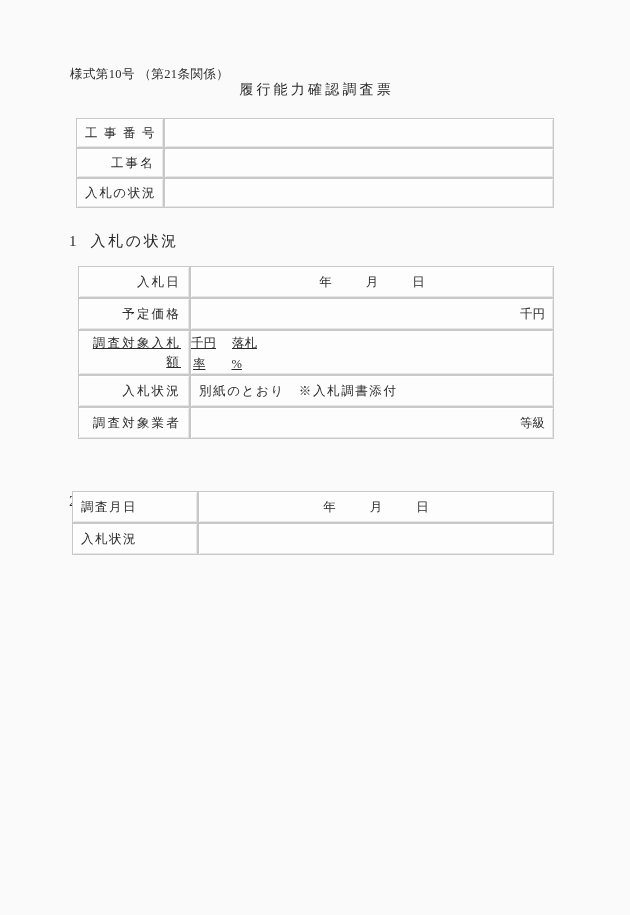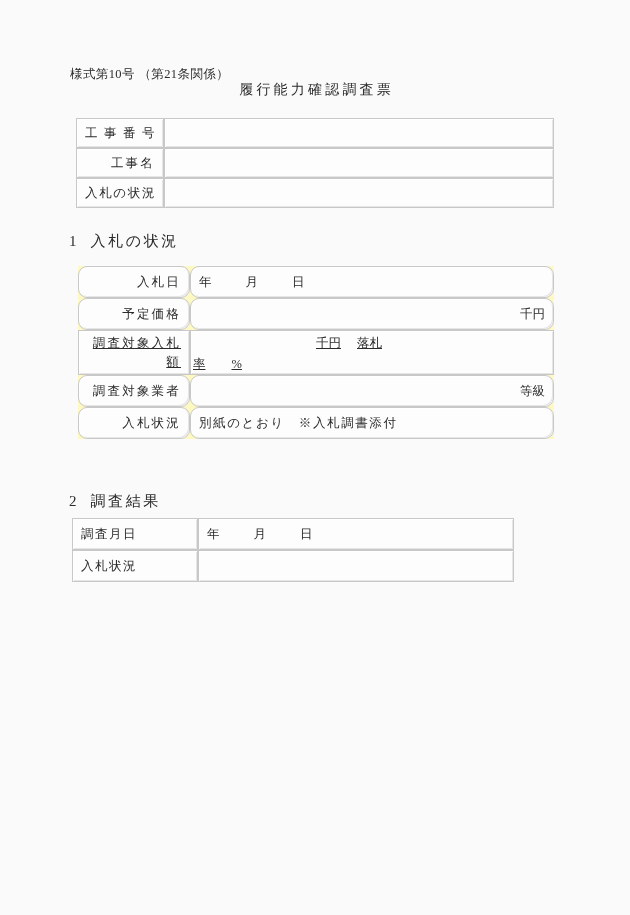--- a/index.html
+++ b/index.html
@@ -94,21 +94,21 @@
     text-align: left;
     letter-spacing: 1.5px;
     vertical-align: top;
     padding-top: 5px;
     line-height: 1.55;
   }
 
   
   td.value-blank { }
   td.value-center {
-    text-align: left;
+    text-align: center;
   }
   td.value-right {
     text-align: right;
     padding-right: 46px;
   }
   td.value-left {
     text-align: left;
     padding-left: 14px;
     letter-spacing: 1.6px;
   }
@@ -117,21 +117,21 @@
   }
 
   .date-line {
     display: inline-block;
     letter-spacing: 0;
   }
   .date-line .gap { display: inline-block; width: 34px; }
 
   .amount-wrap {
     display: block;
-    text-align: center;
+    text-align: left;
     padding-right: 46px;
   }
   .rate-wrap {
     display: block;
     text-align: left;
     padding-left: 2px;
     margin-top: 2px;
   }
   .rate-wrap .gap { display: inline-block; width: 26px; }
 
@@ -146,28 +146,28 @@
   #table-project td { height: 28px; }
   #table-project td.label-justify { width: 70px; }
 
   
   #table-bid {
     left: 78px;
     top: 266px;
     width: 476px;
   }
   #table-bid td.lbl { width: 94px; }
-  #table-bid tr.r-normal td { height: 30px; border-radius: 9px; }
+  #table-bid tr.r-normal td { height: 30px; }
   #table-bid tr.r-tall td { height: 40px; text-decoration: underline; }
 
   
   #table-survey {
     left: 72px;
-    top: 518px;
-    width: 442px;
+    top: 491px;
+    width: 482px;
   }
   #table-survey td.lbl { width: 108px; }
   #table-survey tr.r-s1 td { height: 30px; }
   #table-survey tr.r-s2 td { height: 30px; }
   #table-survey tr.r-s3 td { height: 55px; }
   #table-survey tr.r-s4 td { height: 44px; }
   #table-survey tr.r-s5 td { height: 44px; }
 </style>
 </head>
 <body>
@@ -223,28 +223,28 @@
         <td class="value-top" style="padding:3px 0 0 0;">
           <span class="amount-wrap">
             <span>千円</span><span class="unit-gap"></span><span>落札</span>
           </span>
           <span class="rate-wrap">
             <span>率</span><span class="gap"></span><span>%</span>
           </span>
         </td>
       </tr>
       <tr class="r-normal">
+        <td class="lbl label-center">入札状況</td>
+        <td class="value-left">別紙のとおり　※入札調書添付</td>
+      </tr>
+      <tr class="r-normal">
         <td class="lbl label-center">調査対象業者</td>
         <td class="value-right">
           <span>等級</span>
         </td>
-      </tr>
-      <tr class="r-normal">
-        <td class="lbl label-center">入札状況</td>
-        <td class="value-left">別紙のとおり　※入札調書添付</td>
       </tr>
     </tbody>
   </table>
 
   <div class="section-heading" id="sec2-heading">
     <span class="num">2</span><span>調査結果</span>
   </div>
 
   <table class="form-table" id="table-survey">
     <tbody>

